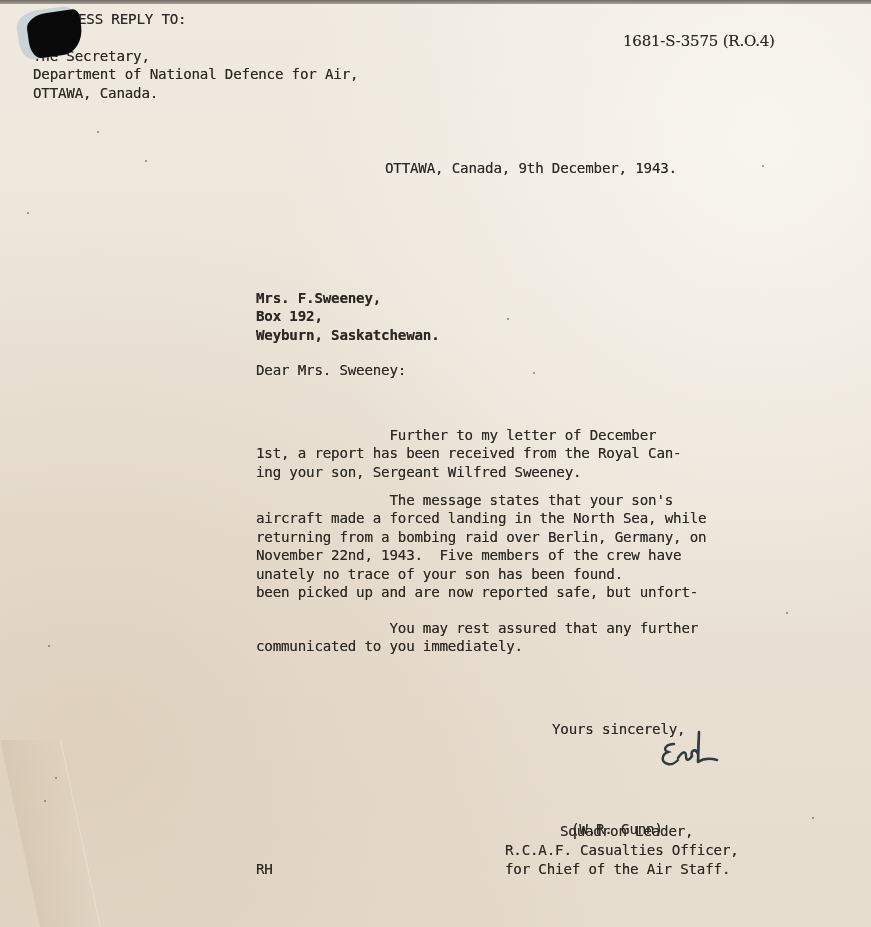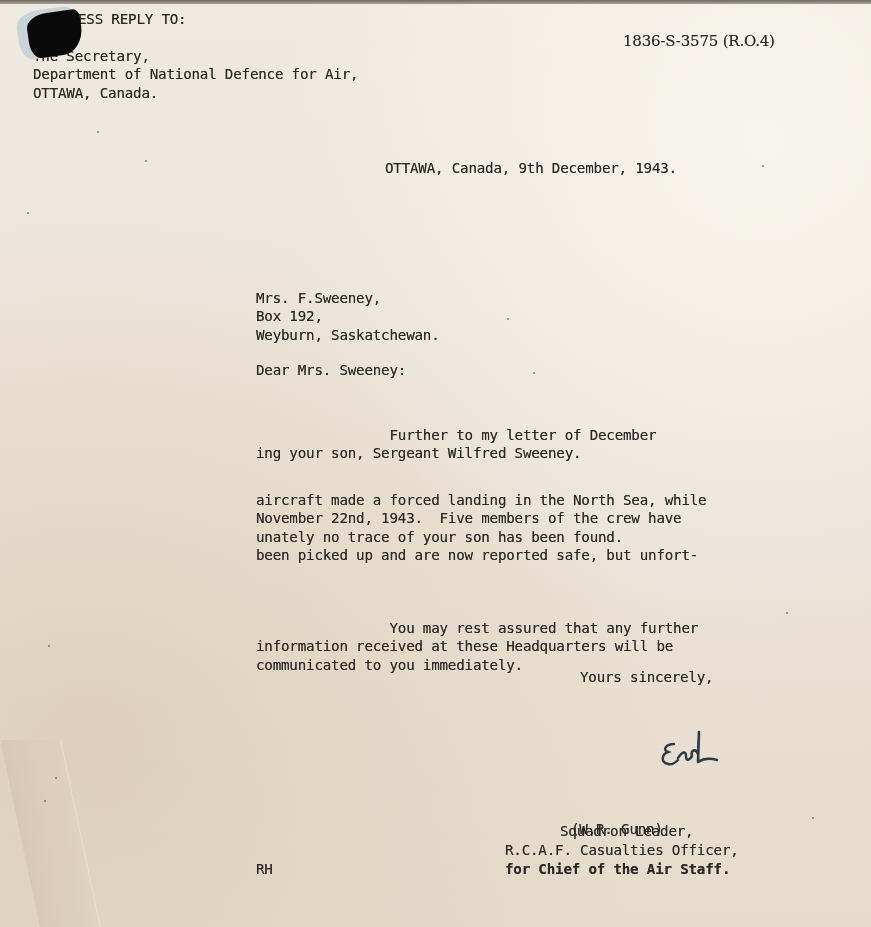--- a/index.html
+++ b/index.html
@@ -84,62 +84,64 @@
   <div class="crease"></div>
 
   <div class="t" style="left:78px; top:10px;">ESS REPLY TO:</div>
   <div class="block" style="left:33px; top:47px;">
     <span class="line">The Secretary,</span>
     <span class="line">Department of National Defence for Air,</span>
     <span class="line">OTTAWA, Canada.</span>
   </div>
   <div class="tear"></div>
 
-  <div class="t" style="left:623px; top:32px; font-family:'DejaVu Serif', serif; font-size:15px; color:#2e2a27;">1836-S-3575 (R.O.4)</div>
+  <div class="t" style="left:623px; top:32px; font-family:'DejaVu Serif', serif; font-size:15px; color:#2e2a27;">1681-S-3575 (R.O.4)</div>
 
   <div class="t" style="left:385px; top:159px;">OTTAWA, Canada, 9th December, 1943.</div>
 
-  <div class="block" style="left:256px; top:289px;">
+  <div class="block" style="left:256px; top:289px;font-weight:bold;">
     <span class="line">Mrs. F.Sweeney,</span>
     <span class="line">Box 192,</span>
     <span class="line">Weyburn, Saskatchewan.</span>
   </div>
 
   <div class="t" style="left:256px; top:361px;">Dear Mrs. Sweeney:</div>
 
   <div class="block" style="left:256px; top:398px;margin-top:28px;">
     <span class="line">                Further to my letter of December</span>
+    <span class="line">1st, a report has been received from the Royal Can-</span>
     <span class="line">ing your son, Sergeant Wilfred Sweeney.</span>
   </div>
 
   <div class="block" style="left:256px; top:491px;">
+    <span class="line">                The message states that your son's</span>
     <span class="line">aircraft made a forced landing in the North Sea, while</span>
+    <span class="line">returning from a bombing raid over Berlin, Germany, on</span>
     <span class="line">November 22nd, 1943.  Five members of the crew have</span>
     <span class="line">unately no trace of your son has been found.</span>
     <span class="line">been picked up and are now reported safe, but unfort-</span>
   </div>
 
   <div class="block" style="left:256px; top:619px;">
     <span class="line">                You may rest assured that any further</span>
-    <span class="line">information received at these Headquarters will be</span>
     <span class="line">communicated to you immediately.</span>
   </div>
 
-  <div class="t" style="left:552px; top:668px;margin-left:28px;">Yours sincerely,</div>
+  <div class="t" style="left:552px; top:720px;">Yours sincerely,</div>
 
   <svg class="signature" viewBox="0 0 60 46">
     <path d="M14 16 C6 16, 2 22, 8 24 C2 26, 0 34, 8 36 C12 37, 16 34, 18 32" fill="none" stroke="#2f3a45" stroke-width="2.4" stroke-linecap="round"></path>
     <path d="M18 30 C22 24, 26 22, 26 28 C26 32, 28 34, 32 28" fill="none" stroke="#2f3a45" stroke-width="2.4" stroke-linecap="round"></path>
     <path d="M32 28 C30 22, 36 20, 38 26 L39 4 L38 34 C44 30, 50 30, 57 32" fill="none" stroke="#2f3a45" stroke-width="2.6" stroke-linecap="round" stroke-linejoin="round"></path>
   </svg>
 
   <div class="t" style="left:571px; top:803px;margin-top:17px;">(W.R. Gunn)</div>
   <div class="t" style="left:560px; top:822px;">Squadron Leader,</div>
   <div class="t" style="left:505px; top:841px;">R.C.A.F. Casualties Officer,</div>
-  <div class="t" style="left:505px; top:860px;font-weight:bold;">for Chief of the Air Staff.</div>
+  <div class="t" style="left:505px; top:860px;">for Chief of the Air Staff.</div>
 
   <div class="t" style="left:256px; top:860px;">RH</div>
 
   <span class="speck" style="left:97px; top:131px;"></span>
   <span class="speck" style="left:145px; top:160px;"></span>
   <span class="speck" style="left:27px; top:212px;"></span>
   <span class="speck" style="left:48px; top:645px;"></span>
   <span class="speck" style="left:55px; top:777px;"></span>
   <span class="speck" style="left:44px; top:800px;"></span>
   <span class="speck" style="left:533px; top:372px;"></span>

